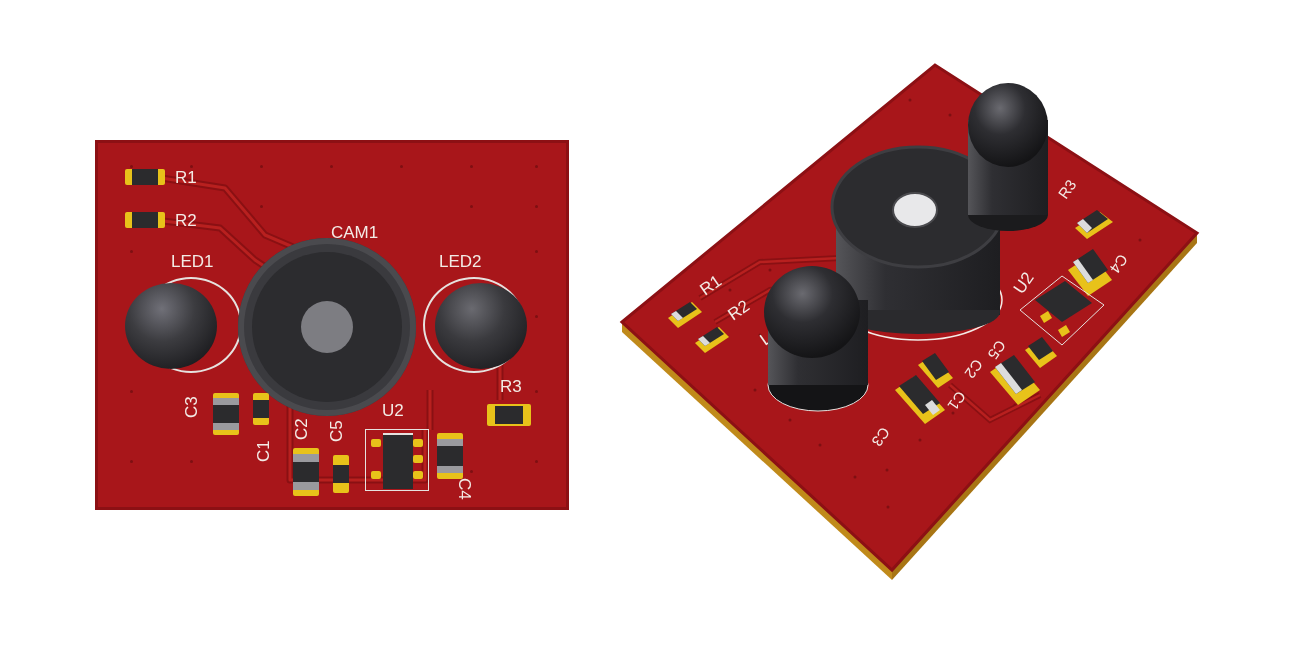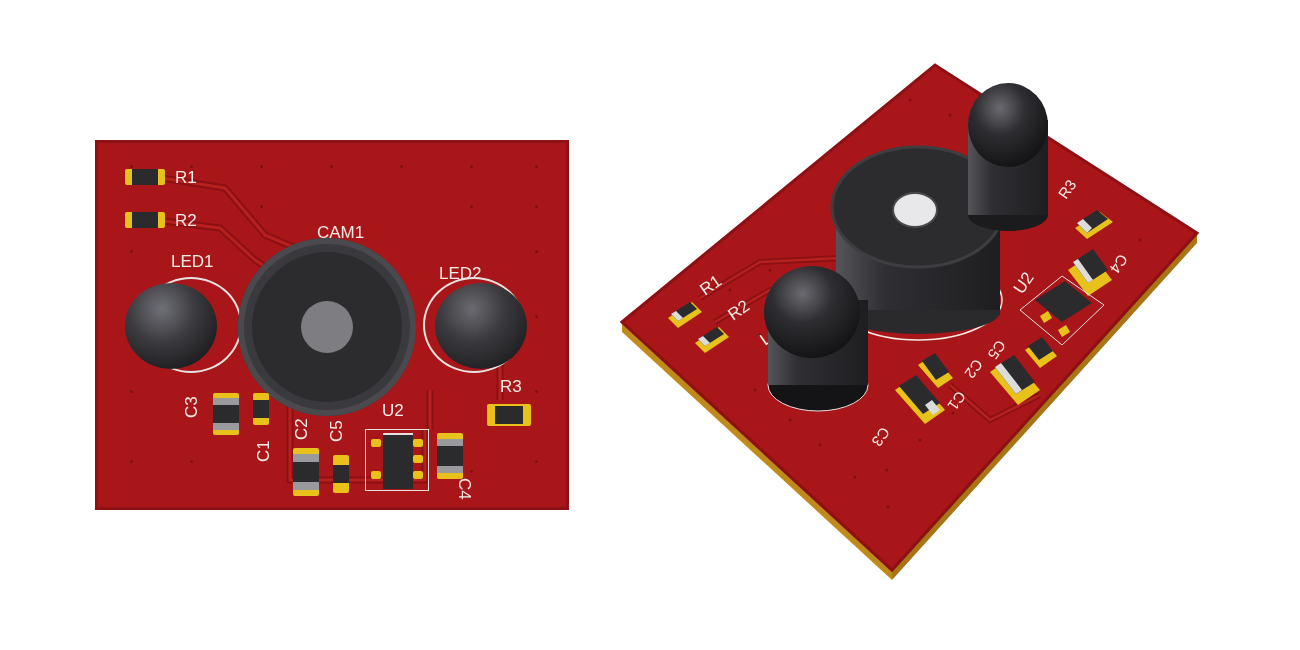--- a/index.html
+++ b/index.html
@@ -80,27 +80,27 @@
 
   <div class="smd" style="left:30px;top:72px;width:40px;height:16px">
     <div class="body" style="left:7px;top:0;width:26px;height:16px"></div>
   </div>
   <div class="silk" style="left:80px;top:72px">R2</div>
 
   <div class="silk" style="left:76px;top:113px">LED1</div>
   <div class="ring" style="left:45px;top:137px;width:98px;height:92px"></div>
   <div class="dome" style="left:30px;top:143px;width:92px;height:86px;background:radial-gradient(circle at 40% 30%,#707078 0%,#3c3c40 40%,#1c1c1f 80%)"></div>
 
-  <div class="silk" style="left:222px;top:84px">CAM1</div>
+  <div class="silk" style="left:236px;top:84px">CAM1</div>
   <div class="abs" style="left:143px;top:98px;width:178px;height:178px;border-radius:50%;background:#3a3a3e;box-shadow:inset 0 0 0 6px #4a4a4e">
     <div class="abs" style="left:14px;top:14px;width:150px;height:150px;border-radius:50%;background:#2c2c2f"></div>
     <div class="abs" style="left:63px;top:63px;width:52px;height:52px;border-radius:50%;background:#7d7d82"></div>
   </div>
 
-  <div class="silk" style="left:344px;top:125px">LED2</div>
+  <div class="silk" style="left:344px;top:113px">LED2</div>
   <div class="ring" style="left:328px;top:137px;width:98px;height:92px"></div>
   <div class="dome" style="left:340px;top:143px;width:92px;height:86px"></div>
 
   <div class="silk" style="left:405px;top:238px">R3</div>
   <div class="smd" style="left:392px;top:264px;width:44px;height:22px">
     <div class="body" style="left:8px;top:2px;width:28px;height:18px"></div>
   </div>
 
   <div class="smd" style="left:118px;top:253px;width:26px;height:42px">
     <div class="cap" style="left:0;top:5px;width:26px;height:32px"></div>

